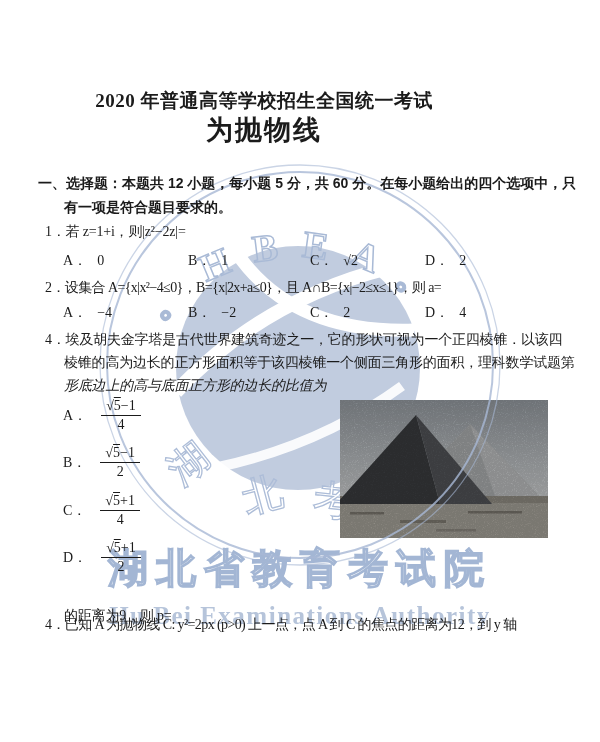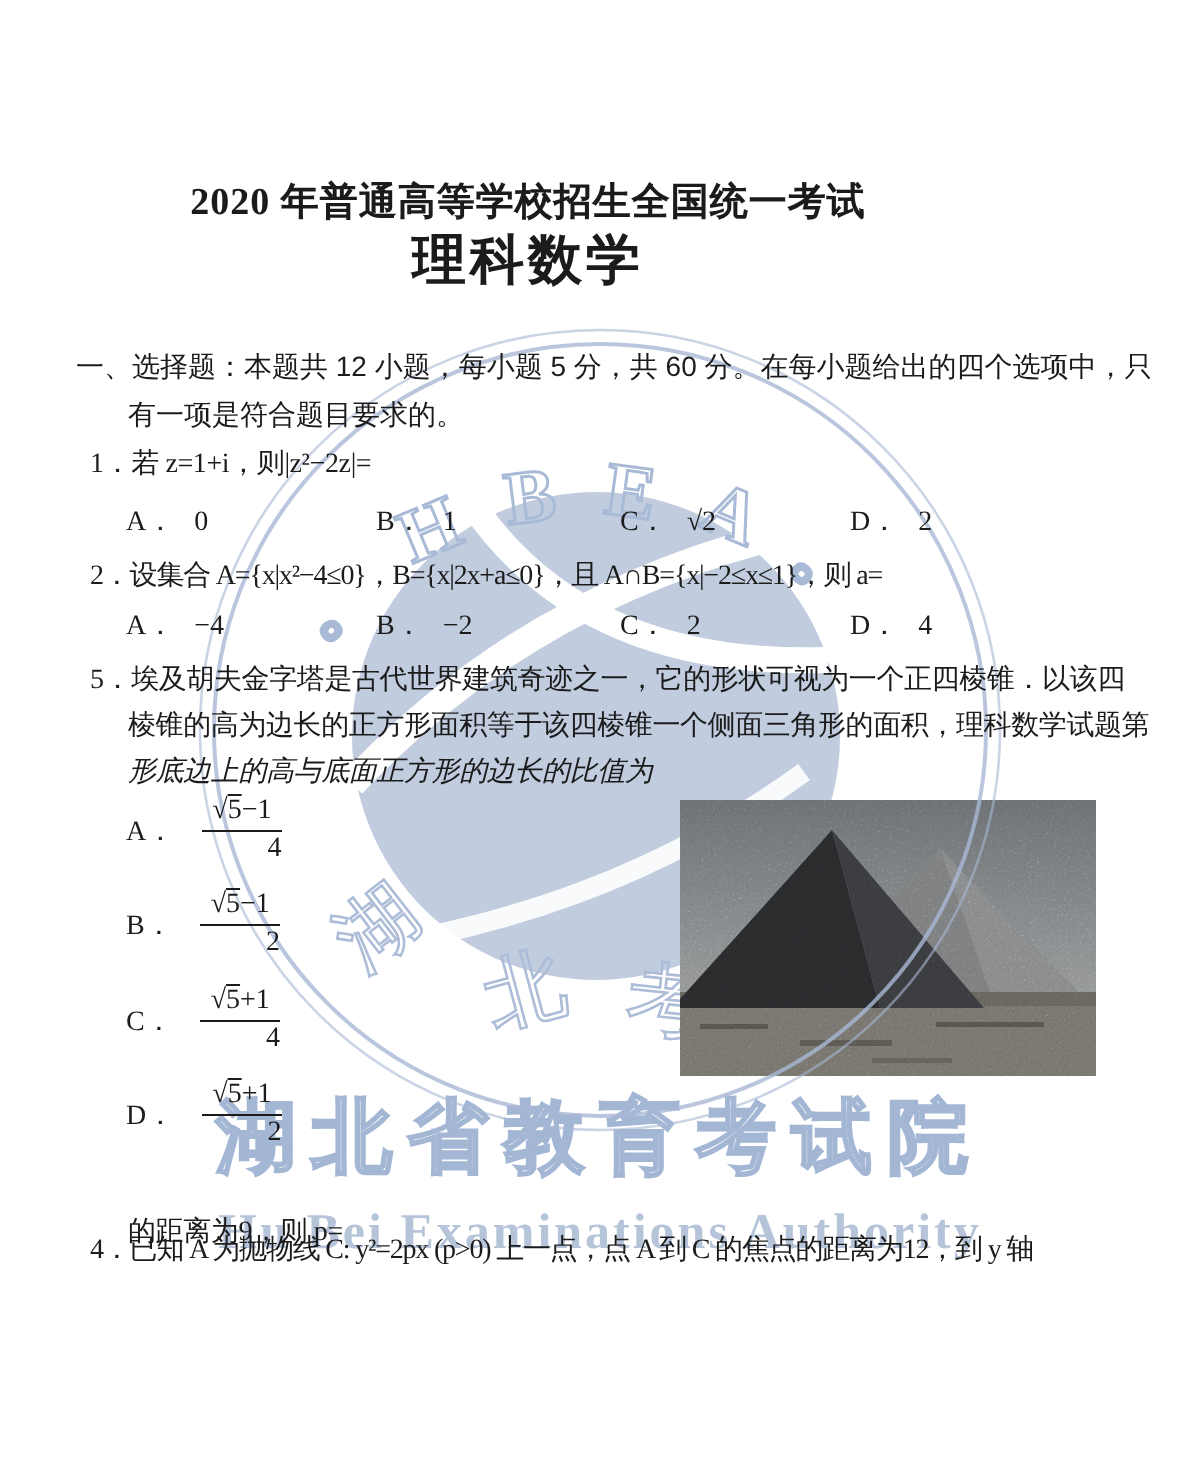--- a/index.html
+++ b/index.html
@@ -7,30 +7,30 @@
         font-family:"Liberation Serif","DejaVu Serif",serif;color:#1b1b1b;}
   .layer{position:absolute;left:0;top:0;width:600px;height:742px;}
   #wm-base{z-index:1;pointer-events:none;}
   #photo-wrap{position:absolute;left:340px;top:400px;width:208px;height:138px;z-index:2;}
   #wm-rings{z-index:3;pointer-events:none;}
   #text-layer{z-index:4;}
   .abs{position:absolute;white-space:nowrap;}
   .ctr{left:0;width:528px;text-align:center;}
   .title1{font-size:19px;font-weight:bold;letter-spacing:.5px;}
   .title2{font-size:27px;font-weight:bold;font-family:"Liberation Sans","DejaVu Sans",sans-serif;letter-spacing:2px;}
-  .hei{font-family:"Liberation Sans","DejaVu Sans",sans-serif;font-weight:normal;font-size:14px;}
+  .hei{font-family:"Liberation Sans","DejaVu Sans",sans-serif;font-weight:bold;font-size:14px;}
   .stem{font-size:14px;letter-spacing:-0.2px;}
   .tight{letter-spacing:-0.6px;}
   .optrow{position:absolute;left:0;top:0;width:600px;height:20px;font-size:14px;}
   .optrow .opt{position:absolute;}
   .opt .lbl{margin-right:10px;}
   .o1{left:63px;} .o2{left:188px;} .o3{left:310px;} .o4{left:425px;}
   .q3opt{position:absolute;left:63px;height:42px;font-size:14px;}
   .q3opt .lbl{display:inline-block;vertical-align:middle;margin-right:14px;}
-  .frac{display:inline-block;vertical-align:middle;text-align:right;}
+  .frac{display:inline-block;vertical-align:middle;text-align:center;}
   .frac .num{display:block;padding:0 5px 1px 5px;border-bottom:1.4px solid #1b1b1b;}
   .frac .den{display:block;padding-top:1px;}
   .rad{text-decoration:overline;}
   .footer{font-size:14px;letter-spacing:1px;}
 </style>
 </head>
 <body>
 
 <div id="page">
 
@@ -91,42 +91,42 @@
   </div>
 
   <svg id="wm-rings" class="layer" viewBox="0 0 600 742">
     <circle cx="300" cy="365" r="193" fill="none" stroke="rgba(167,184,212,0.8)" stroke-width="2"></circle>
     <circle cx="300" cy="365" r="200" fill="none" stroke="rgba(167,184,212,0.6)" stroke-width="1.3"></circle>
   </svg>
 
   <div id="text-layer" class="layer">
 
     <div class="abs ctr title1" style="top:88px;">2020 年普通高等学校招生全国统一考试</div>
-    <div class="abs ctr title2" style="top:112px;">理科数学</div>
+    <div class="abs ctr title2" style="top:112px;">为抛物线</div>
 
     <div class="abs hei" style="left:38px;top:175px;">一、选择题：本题共 12 小题，每小题 5 分，共 60 分。在每小题给出的四个选项中，只</div>
     <div class="abs hei" style="left:64px;top:199px;">有一项是符合题目要求的。</div>
 
     <div class="abs stem" style="left:45px;top:223px;">1．若 z=1+i，则|z²−2z|=</div>
     <div class="optrow" style="top:252px;">
       <span class="opt o1"><span class="lbl">A．</span><span>0</span></span>
       <span class="opt o2"><span class="lbl">B．</span><span>1</span></span>
       <span class="opt o3"><span class="lbl">C．</span><span>√2</span></span>
       <span class="opt o4"><span class="lbl">D．</span><span>2</span></span>
     </div>
 
     <div class="abs stem tight" style="left:45px;top:279px;">2．设集合 A={x|x²−4≤0}，B={x|2x+a≤0}，且 A∩B={x|−2≤x≤1}，则 a=</div>
     <div class="optrow" style="top:304px;">
       <span class="opt o1"><span class="lbl">A．</span><span>−4</span></span>
       <span class="opt o2"><span class="lbl">B．</span><span>−2</span></span>
       <span class="opt o3"><span class="lbl">C．</span><span>2</span></span>
       <span class="opt o4"><span class="lbl">D．</span><span>4</span></span>
     </div>
 
-    <div class="abs stem" style="left:45px;top:331px;">5．埃及胡夫金字塔是古代世界建筑奇迹之一，它的形状可视为一个正四棱锥．以该四</div>
+    <div class="abs stem" style="left:45px;top:331px;">4．埃及胡夫金字塔是古代世界建筑奇迹之一，它的形状可视为一个正四棱锥．以该四</div>
     <div class="abs stem" style="left:64px;top:354px;">棱锥的高为边长的正方形面积等于该四棱锥一个侧面三角形的面积，理科数学试题第</div>
     <div class="abs stem" style="left:64px;top:377px;font-style:italic;">形底边上的高与底面正方形的边长的比值为</div>
 
     <div class="q3opt" style="top:398px;">
       <span class="lbl">A．</span><span class="frac"><span class="num"><span>√</span><span class="rad">5</span><span>−1</span></span><span class="den">4</span></span>
     </div>
     <div class="q3opt" style="top:445px;">
       <span class="lbl">B．</span><span class="frac"><span class="num"><span>√</span><span class="rad">5</span><span>−1</span></span><span class="den">2</span></span>
     </div>
     <div class="q3opt" style="top:493px;">

